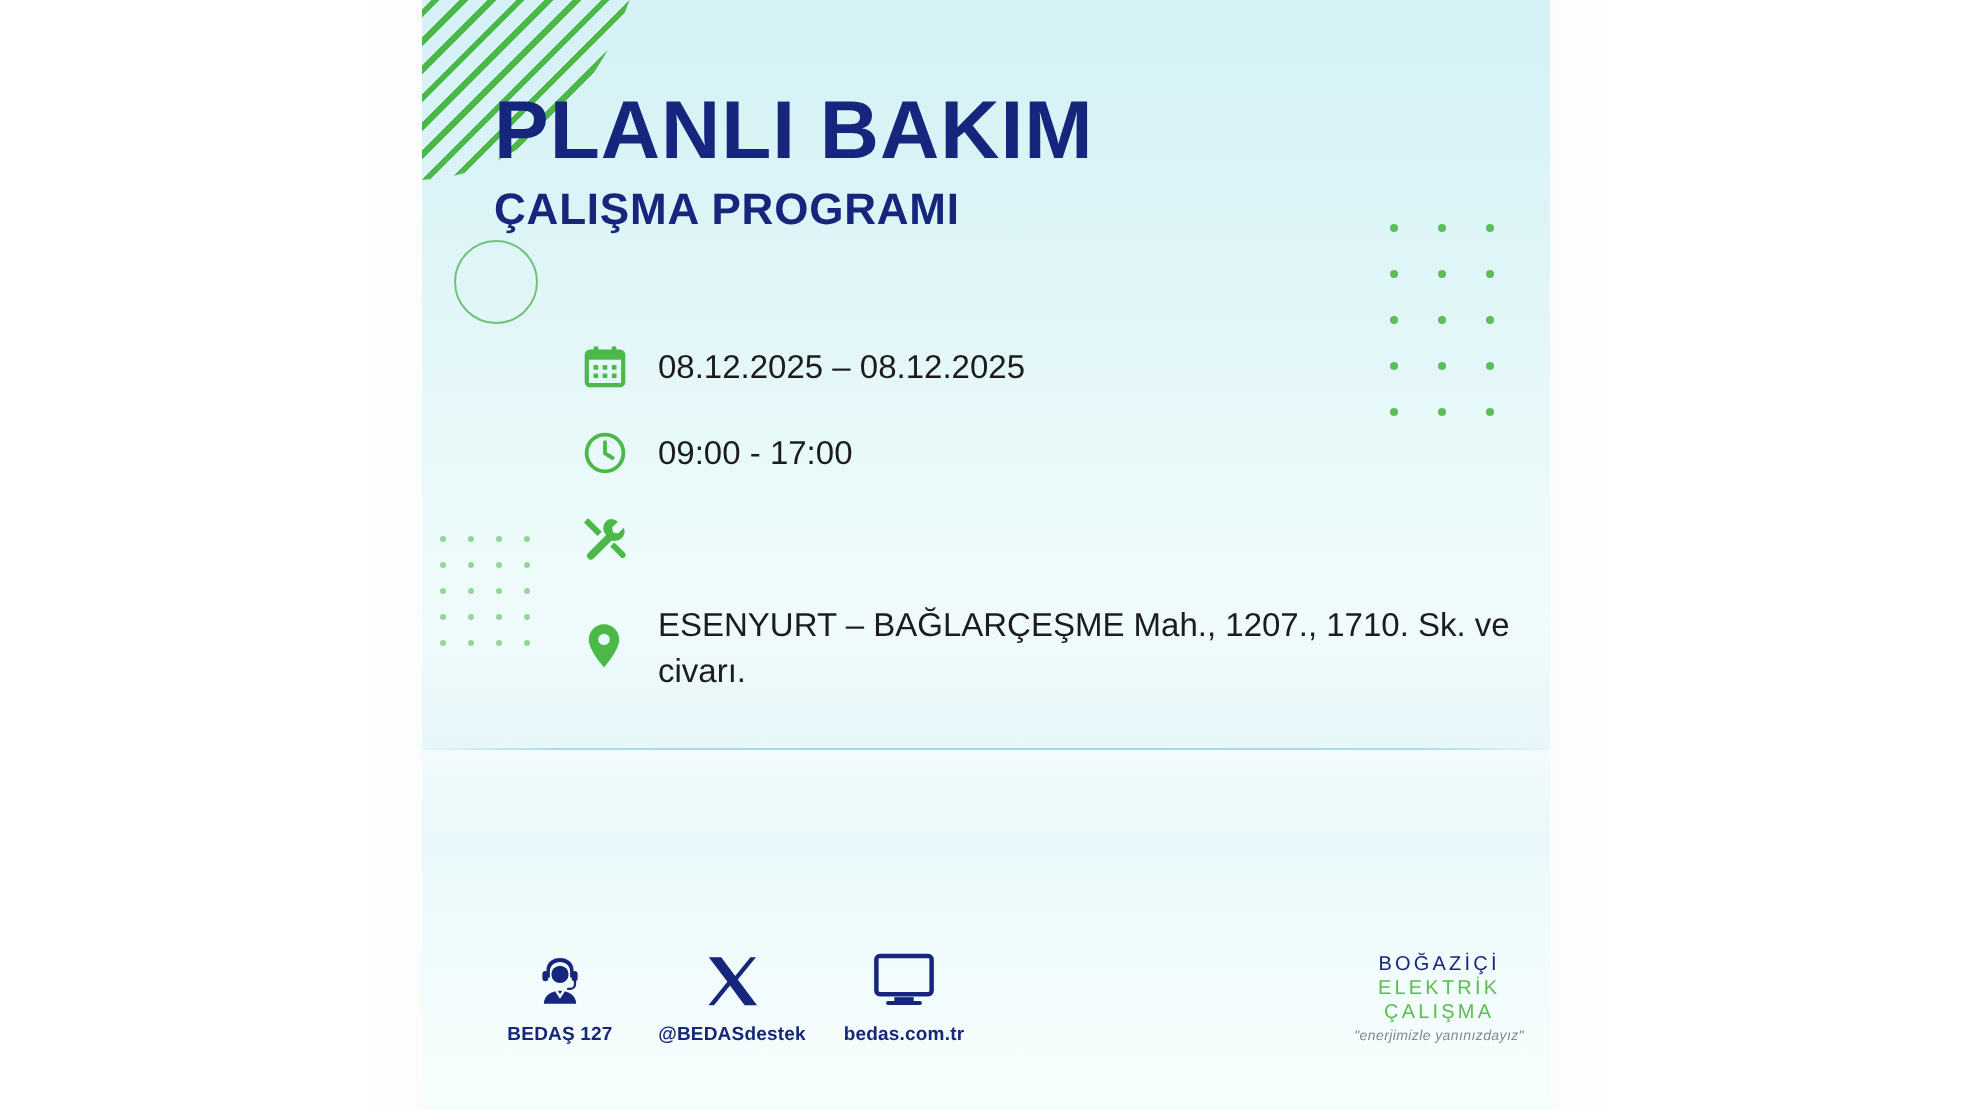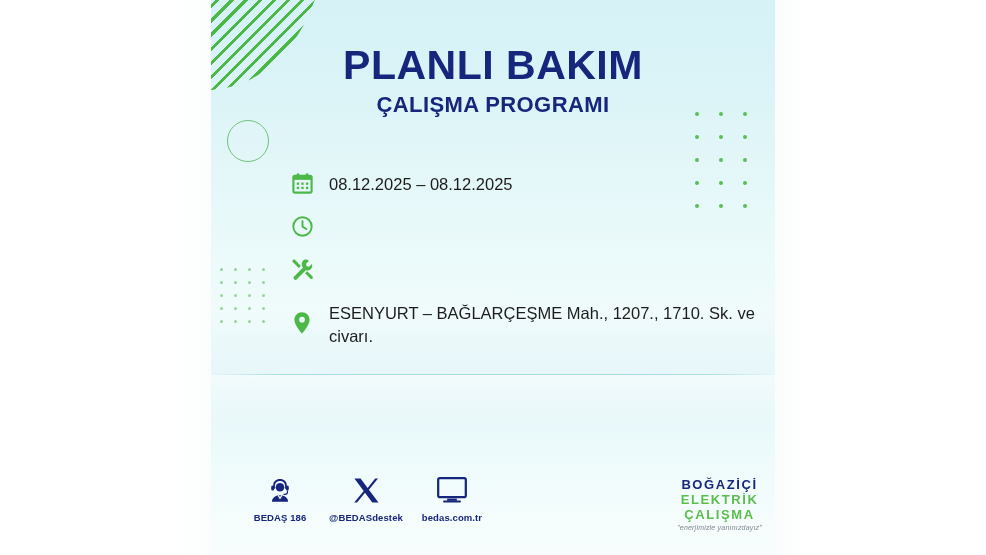--- a/index.html
+++ b/index.html
@@ -125,21 +125,21 @@
   .dot-grid.left-grid .dot {
     width: 3px;
     height: 3px;
   }
   
   #title-block {
     position: absolute;
     left: 0;
     top: 44px;
     width: 564px;
-    text-align: center;
+    padding-left: 36px;
   }
   .title-main {
     font-size: 41px;
     font-weight: 800;
     letter-spacing: 0.5px;
     color: #16267d;
     line-height: 1.05;
     white-space: nowrap;
   }
   .title-sub {
@@ -214,22 +214,22 @@
   }
   
   .brand {
     position: absolute;
     right: 13px;
     top: 5px;
     text-align: center;
     line-height: 1.0;
   }
   .brand-line {
-    font-size: 13px;
-    font-weight: 700;
+    font-size: 10px;
+    font-weight: 400;
     letter-spacing: 1.6px;
     white-space: nowrap;
   }
   .brand-line.navy { color: #16267d; }
   .brand-line.green { color: #5bbd4e; margin-top: 2px; }
   .brand-tag {
     margin-top: 3px;
     font-size: 7px;
     font-style: italic;
     color: #7a8a8f;
@@ -316,20 +316,21 @@
         <span class="detail-text">08.12.2025 – 08.12.2025</span>
       </div>
 
       <div class="detail-row">
         <span class="detail-icon">
           <svg width="23" height="23" viewBox="0 0 24 24" fill="none">
             <circle cx="12" cy="12" r="9.6" stroke="#4cb848" stroke-width="2"></circle>
             <path d="M12 6.4V12.2L16 14.6" stroke="#4cb848" stroke-width="2" stroke-linecap="round" stroke-linejoin="round"></path>
           </svg>
         </span>
+        <span class="detail-text">09:00 - 17:00</span>
       </div>
 
       <div class="detail-row">
         <span class="detail-icon">
           <svg width="24" height="24" viewBox="0 0 24 24" fill="none">
             <path d="M14.6 2.6a4.8 4.8 0 0 0-1.5 7.9l-9 9a1.9 1.9 0 0 0 2.7 2.7l9-9a4.8 4.8 0 0 0 6.1-6.3l-2.9 2.9-2.4-.6-.6-2.4 2.9-2.9a4.8 4.8 0 0 0-4.3-1.3z" fill="#4cb848"></path>
             <path d="M3.4 2.8 2 4.2l6.8 6.8 2.1-2.1L4.1 2.1z" fill="#4cb848"></path>
             <path d="M17.2 14.2l-2.1 2.1 5.4 5.4a1.5 1.5 0 0 0 2.1-2.1z" fill="#4cb848"></path>
           </svg>
         </span>
@@ -359,21 +360,21 @@
             <svg width="30" height="30" viewBox="0 0 32 32" fill="none">
               <path d="M16 4.2c-4.1 0-7.2 2.6-7.2 6.2v3.1c0 .7.5 1.2 1.1 1.2h.7v-3.3c0-3 2.5-5 5.4-5s5.4 2 5.4 5v3.3h.7c.6 0 1.1-.5 1.1-1.2v-3.1c0-3.6-3.1-6.2-7.2-6.2z" fill="#16267d"></path>
               <circle cx="16" cy="13" r="4.6" fill="#16267d"></circle>
               <path d="M7.4 28.6c0-4.3 3.9-6.9 8.6-6.9s8.6 2.6 8.6 6.9z" fill="#16267d"></path>
               <rect x="6.6" y="11.2" width="3.2" height="5.4" rx="1.6" fill="#16267d"></rect>
               <rect x="22.2" y="11.2" width="3.2" height="5.4" rx="1.6" fill="#16267d"></rect>
               <path d="M24 16.4v1.8c0 1.4-1.2 2.5-2.6 2.5h-1.6" stroke="#16267d" stroke-width="1.2" fill="none"></path>
               <path d="M14 21.8l2 3 2-3" stroke="#f4fbfb" stroke-width="1.4" fill="none"></path>
             </svg>
           </div>
-          <div class="social-label">BEDAŞ 186</div>
+          <div class="social-label">BEDAŞ 127</div>
         </div>
 
         <div class="social-item">
           <div class="social-glyph">
             <svg width="28" height="28" viewBox="0 0 28 28" fill="none">
               <path d="M2.4 2.6h6.2l7 9.4 7.6-9.4h2.8l-9.1 11.2 9.6 12.8h-6.2l-7.3-9.8-8 9.8H2.2l9.5-11.7z" fill="#16267d"></path>
             </svg>
           </div>
           <div class="social-label">@BEDASdestek</div>
         </div>

